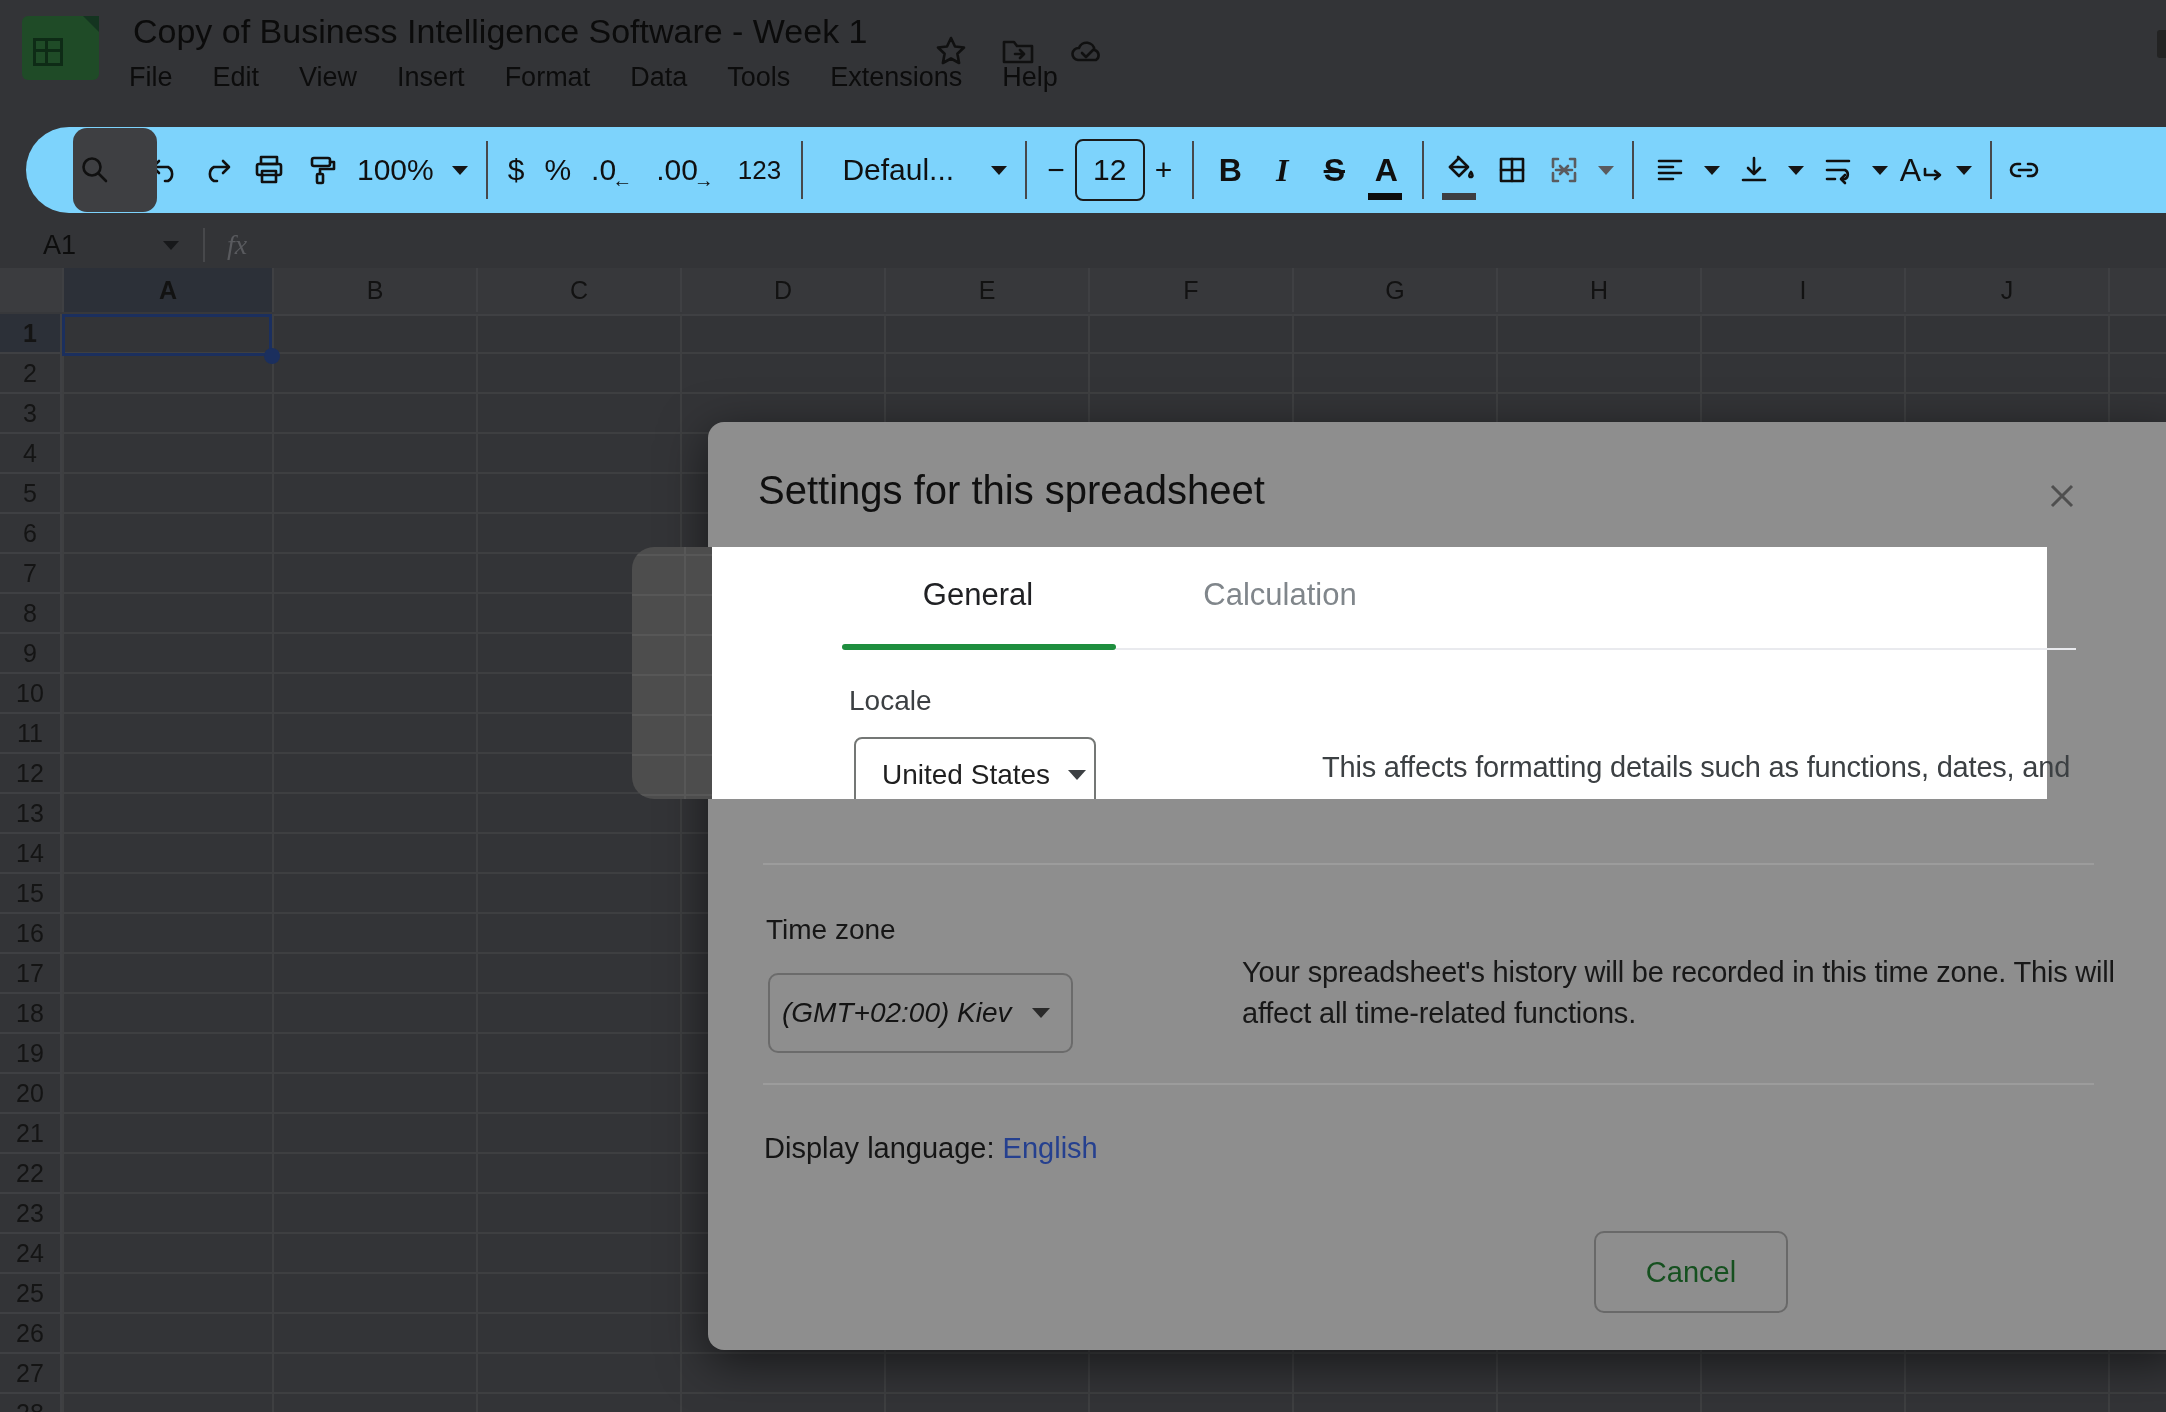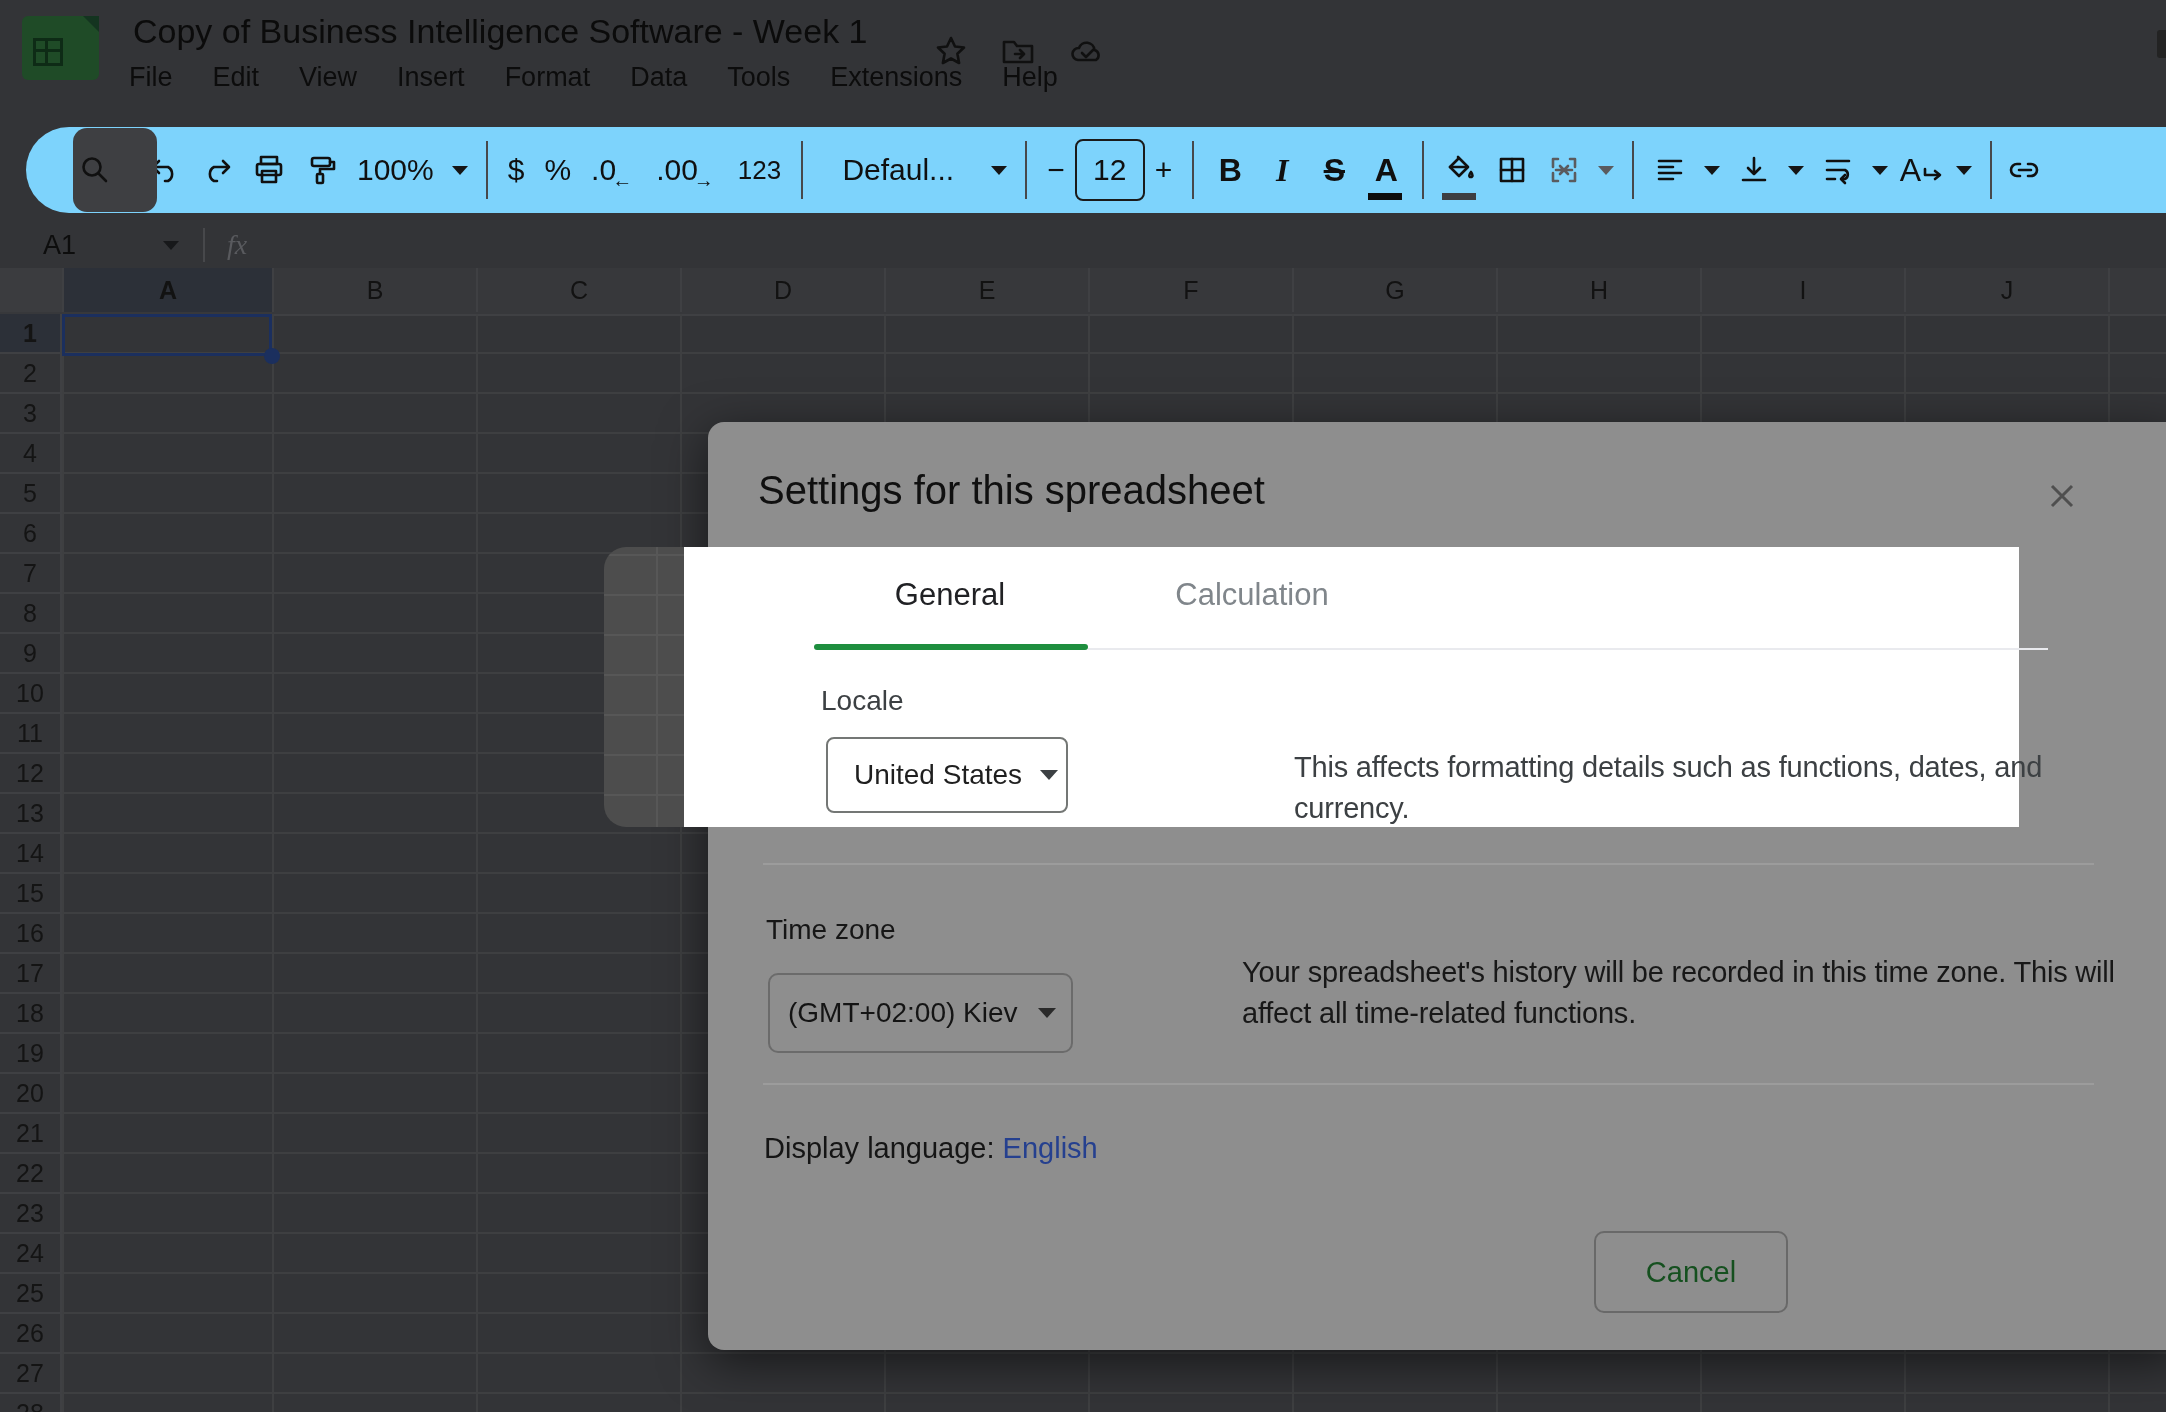--- a/index.html
+++ b/index.html
@@ -73,34 +73,34 @@
   #dialog{left:708px;top:422px;width:1444px;height:928px;background:#8e8e8e;border-radius:16px;
     box-shadow:0 12px 48px rgba(0,0,0,0.55);}
   #dlg-title{position:absolute;left:50px;top:46px;font-size:40px;color:#101010;}
   #dlg-close{position:absolute;left:1332px;top:52px;width:44px;height:44px;cursor:pointer;}
   #dlg-close svg{stroke:#4f4f4f;stroke-width:3;}
   .dlg-divider{position:absolute;left:55px;width:1331px;height:2px;background:#9c9c9c;}
   .dlg-label{position:absolute;font-size:28px;color:#161616;}
   .dlg-desc{position:absolute;font-size:29px;line-height:41px;color:#181818;letter-spacing:-0.2px;}
   #tz-box{position:absolute;left:60px;top:551px;width:305px;height:80px;border:2px solid #6b6b6b;
     border-radius:10px;box-sizing:border-box;display:flex;align-items:center;cursor:pointer;}
-  #tz-box .val{font-size:28px;color:#141414;margin-left:18px;white-space:nowrap;}
+  #tz-box .val{font-size:28px;color:#141414;margin-left:12px;white-space:nowrap;font-style:italic;}
   #tz-box .caret2{margin-left:20px;width:0;height:0;border-left:9px solid transparent;
     border-right:9px solid transparent;border-top:10px solid #2a2a2a;}
   #display-lang{position:absolute;left:56px;top:710px;font-size:29px;color:#151515;}
   #display-lang a{color:#25408f;text-decoration:none;cursor:pointer;}
   #btn-cancel{position:absolute;left:886px;top:809px;width:194px;height:82px;border:2px solid #696969;
     border-radius:10px;box-sizing:border-box;display:flex;align-items:center;justify-content:center;
     font-size:29px;font-weight:normal;color:#15501f;cursor:pointer;}
   #btn-save{position:absolute;left:1106px;top:809px;width:284px;height:82px;background:#1f4d22;
     border-radius:10px;display:flex;align-items:center;justify-content:center;
     font-size:29px;font-weight:bold;color:#b0b0b0;cursor:pointer;}
 
   
-  #spotlight{left:604px;top:547px;width:1415px;height:280px;border-radius:22px;overflow:hidden;}
+  #spotlight{left:632px;top:547px;width:1415px;height:252px;border-radius:22px;overflow:hidden;}
   #spot-left{position:absolute;left:0;top:0;width:80px;height:304px;background:#4d4d4d;}
   #spot-left .gl-h{position:absolute;left:0;width:80px;height:2px;background:#575757;}
   #spot-left .gl-v{position:absolute;left:52px;top:0;width:2px;height:304px;background:#575757;}
   #spot-white{position:absolute;left:80px;top:0;width:1335px;height:304px;background:#ffffff;}
   .tab{position:absolute;top:30px;font-size:31px;font-weight:500;cursor:pointer;text-align:center;width:240px;}
   #tab-general{left:146px;color:#202124;}
   #tab-calculation{left:448px;color:#80868b;}
   #tab-underline{position:absolute;left:130px;top:97px;width:274px;height:6px;border-radius:3px;}
   #tab-baseline{position:absolute;left:404px;top:101px;width:1011px;height:2px;background:#e9eaee;}
   #locale-label{position:absolute;left:137px;top:138px;font-size:28px;color:#3c4043;}

